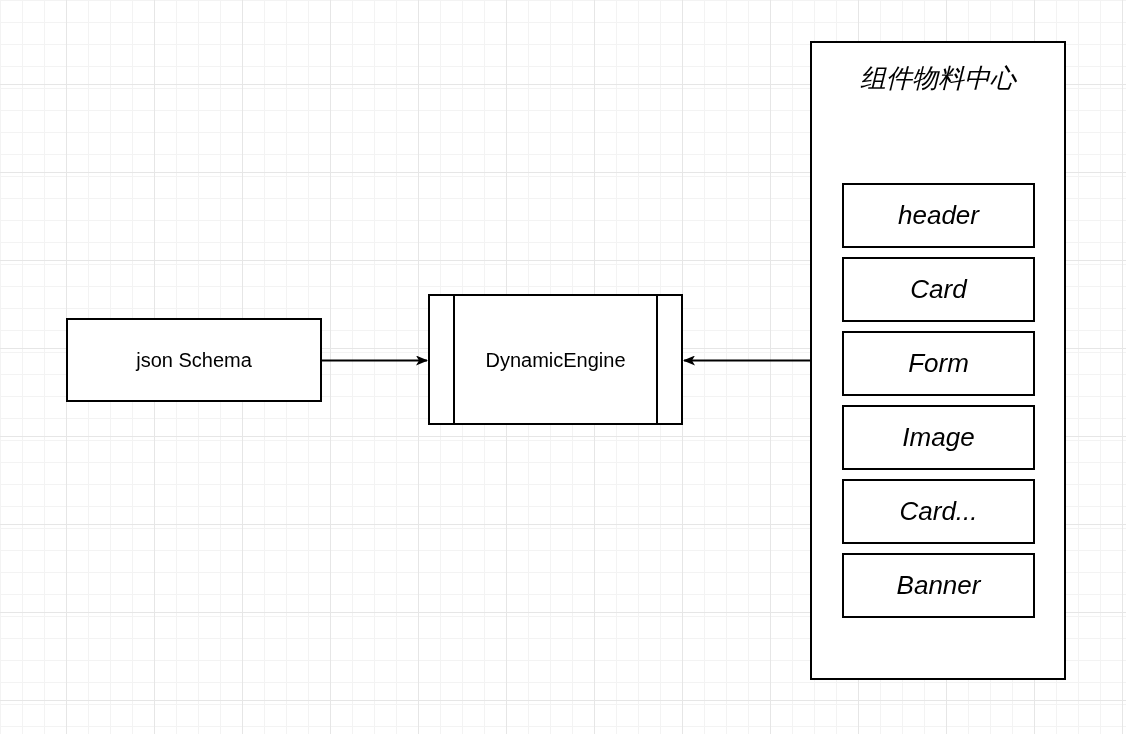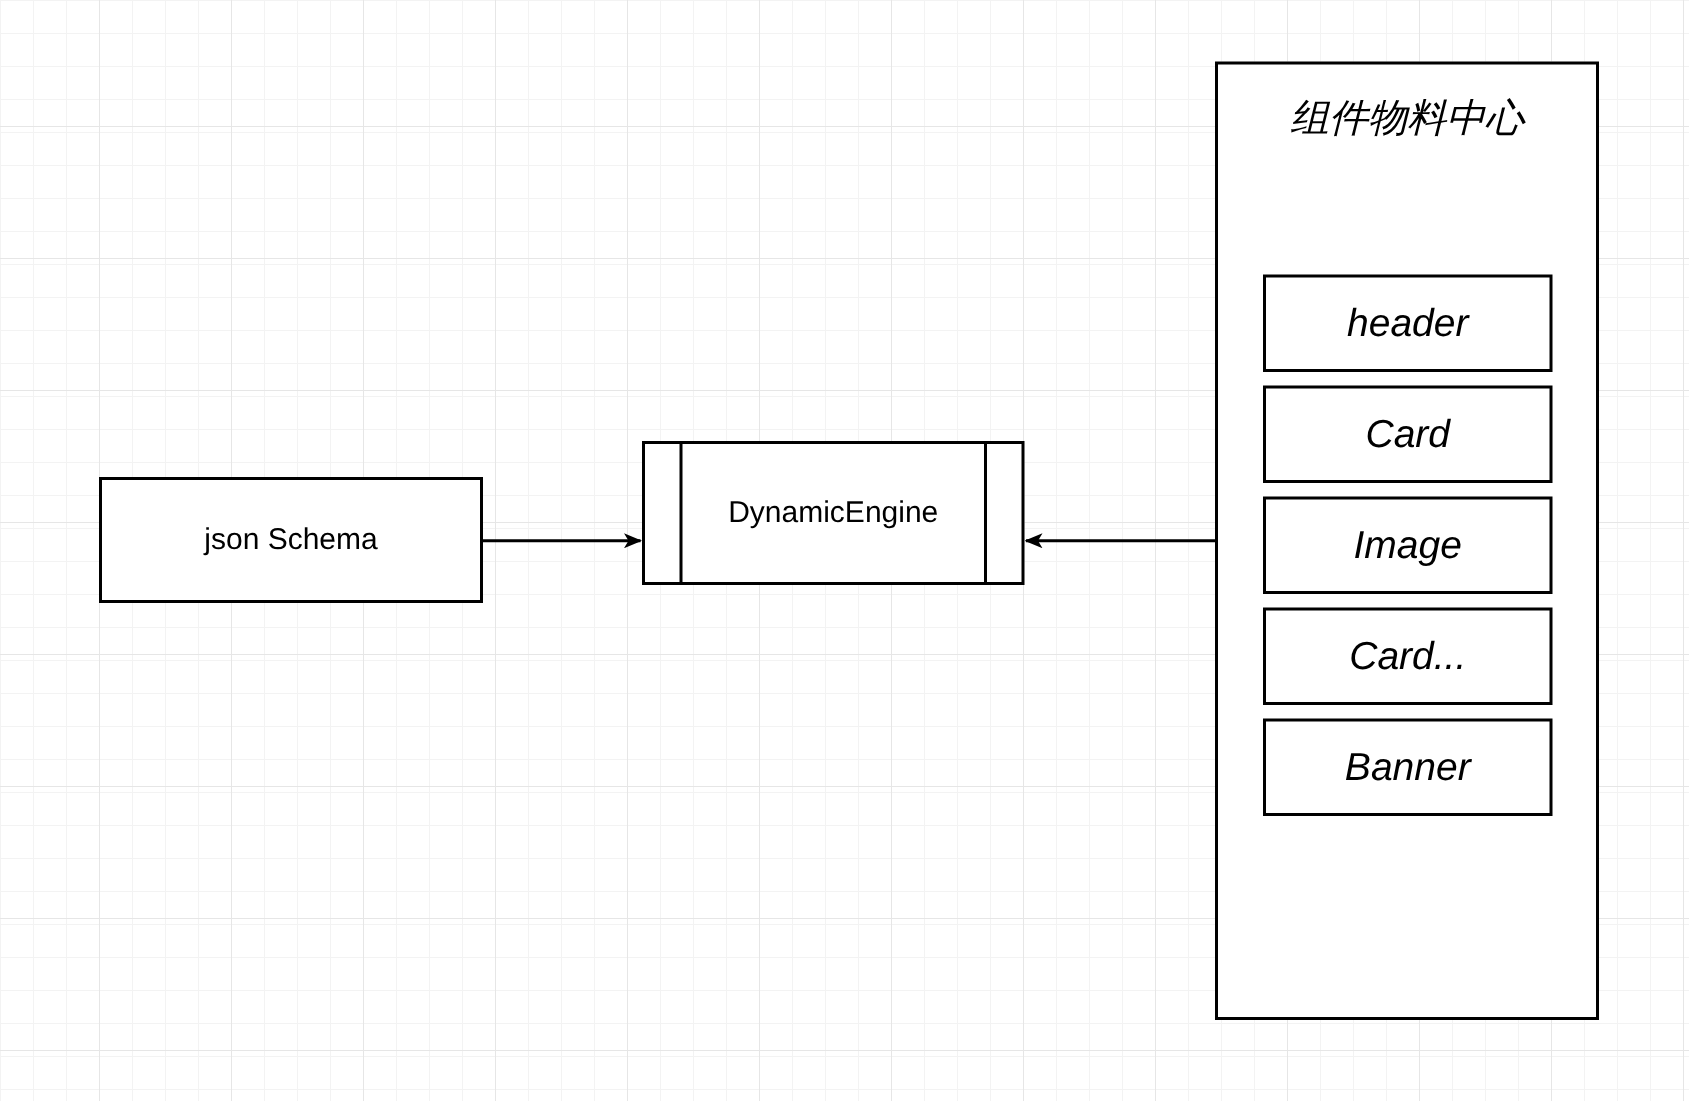--- a/index.html
+++ b/index.html
@@ -38,21 +38,21 @@
     font-size: 20px;
     line-height: 1.2;
     white-space: nowrap;
   }
   #node-json-schema {
     left: 66px; top: 318px;
     width: 256px; height: 84px;
   }
   #node-dynamic-engine {
     left: 428px; top: 294px;
-    width: 255px; height: 96px;
+    width: 255px; height: 131px;
   }
   .vbar {
     position: absolute;
     top: 0; bottom: 0;
     width: 0;
     border-left: 2px solid #000000;
   }
   .vbar.left  { left: 23px; }
   .vbar.right { right: 23px; }
   #node-material-center {
@@ -115,19 +115,20 @@
     <div class="vbar left"></div>
     <div class="vbar right"></div>
     <span>DynamicEngine</span>
   </div>
 
   <div id="node-material-center">
     <div class="mc-title">组件物料中心</div>
     <div class="mc-items">
       <div class="mc-item">header</div>
       <div class="mc-item">Card</div>
+      <div class="mc-item">Form</div>
       <div class="mc-item">Image</div>
       <div class="mc-item">Card...</div>
       <div class="mc-item">Banner</div>
     </div>
   </div>
 
 </div>
 
 </body></html>

